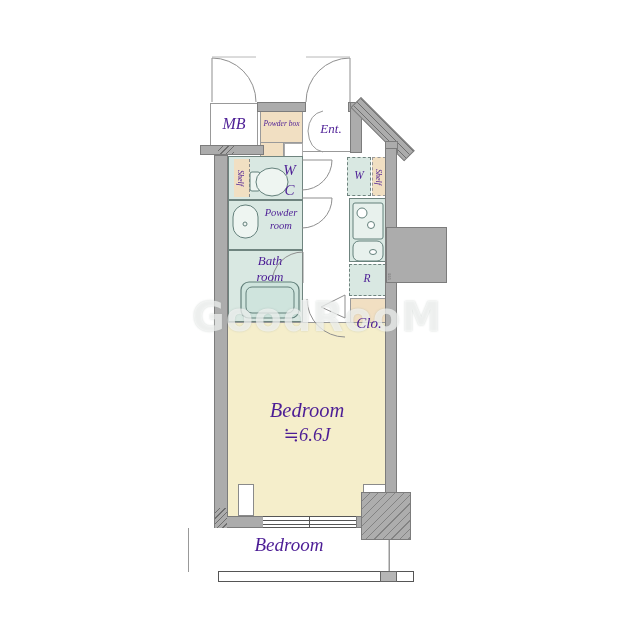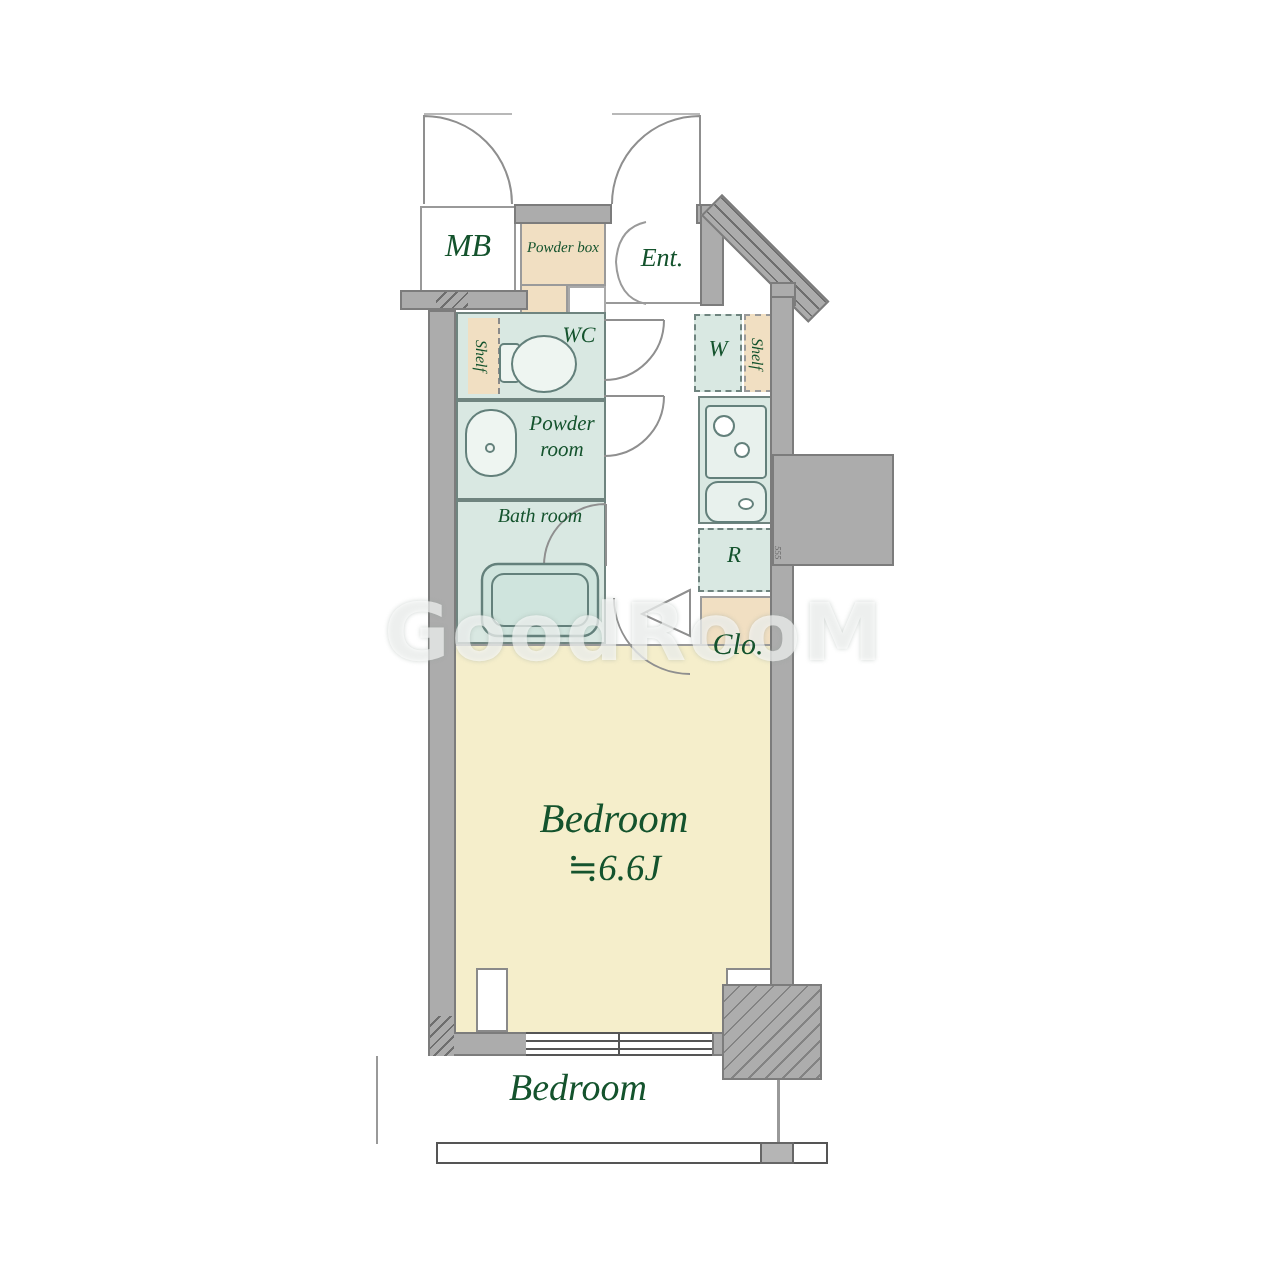--- a/index.html
+++ b/index.html
@@ -13,21 +13,21 @@
   .white{background:#ffffff;}
   
   .wall{background:#acacac;border:1px solid #7c7c7c;}
   .hatch45{background:repeating-linear-gradient(135deg,#acacac 0 3px,#6e6e6e 3px 4px);}
   .bandstripe{background-color:#acacac;
      background-image:repeating-linear-gradient(to bottom,#6f6f6f 0 1px,transparent 1px 5px);
      border:1px solid #7c7c7c;}
   .blockstripe{background:repeating-linear-gradient(135deg,#adadad 0 5px,#838383 5px 6px);
      border:1px solid #7c7c7c;}
   
-  .lbl{position:absolute;font-style:italic;color:#14532d;text-align:center;line-height:1.25;}
+  .lbl{position:absolute;font-style:italic;color:#4c1d95;text-align:center;line-height:1.25;}
   .vert{writing-mode:vertical-rl;}
   #watermark{position:absolute;left:192px;top:294px;width:240px;
      font-family:"DejaVu Sans","Liberation Sans",sans-serif;font-weight:bold;
      font-size:40px;letter-spacing:1px;color:rgba(255,255,255,0.62);
      text-shadow:0 0 2px rgba(150,165,158,0.45);z-index:6;}
   svg.overlay{position:absolute;left:0;top:0;z-index:5;}
   .z1{z-index:1}.z2{z-index:2}.z3{z-index:3}.z7{z-index:7}
 </style>
 </head>
 <body>
@@ -131,24 +131,24 @@
     <g stroke="#999" stroke-width="1">
       <path d="M389,540 L389,571"></path>
     </g>
   </svg>
 
   <div id="watermark">GoodRooM</div>
 
   <div class="lbl z7" style="left:212px;top:114px;width:44px;font-size:16px;">MB</div>
   <div class="lbl z7" style="left:260px;top:119px;width:43px;font-size:7.5px;">Powder box</div>
   <div class="lbl z7" style="left:312px;top:121px;width:38px;font-size:13px;">Ent.</div>
-  <div class="lbl z7" style="left:281px;top:161px;width:17px;font-size:11px;word-break:break-all;line-height:1.3;">WC</div>
+  <div class="lbl z7" style="left:281px;top:161px;width:17px;font-size:15px;word-break:break-all;line-height:1.3;">WC</div>
   <div class="lbl vert z7" style="left:235px;top:161px;height:34px;font-size:8px;">Shelf</div>
   <div class="lbl z7" style="left:258px;top:206px;width:46px;font-size:10.5px;">Powder room</div>
-  <div class="lbl z7" style="left:247px;top:253px;width:46px;font-size:10px;">Bath room</div>
+  <div class="lbl z7" style="left:247px;top:253px;width:46px;font-size:13px;">Bath room</div>
   <div class="lbl z7" style="left:349px;top:168px;width:20px;font-size:11.5px;">W</div>
   <div class="lbl vert z7" style="left:373px;top:160px;height:34px;font-size:8px;">Shelf</div>
   <div class="lbl vert z7" style="left:386px;top:266px;height:20px;font-size:4.5px;color:#666;">555</div>
   <div class="lbl z7" style="left:357px;top:271px;width:20px;font-size:11.5px;">R</div>
   <div class="lbl z7" style="left:353px;top:314px;width:32px;font-size:15px;">Clo.</div>
   <div class="lbl z7" style="left:236px;top:398px;width:142px;font-size:20.5px;text-align:center;">
     <div>Bedroom</div>
     <div style="font-size:18.5px;">≒6.6J</div>
   </div>
   <div class="lbl z7" style="left:239px;top:533px;width:100px;font-size:19px;">Bedroom</div>

